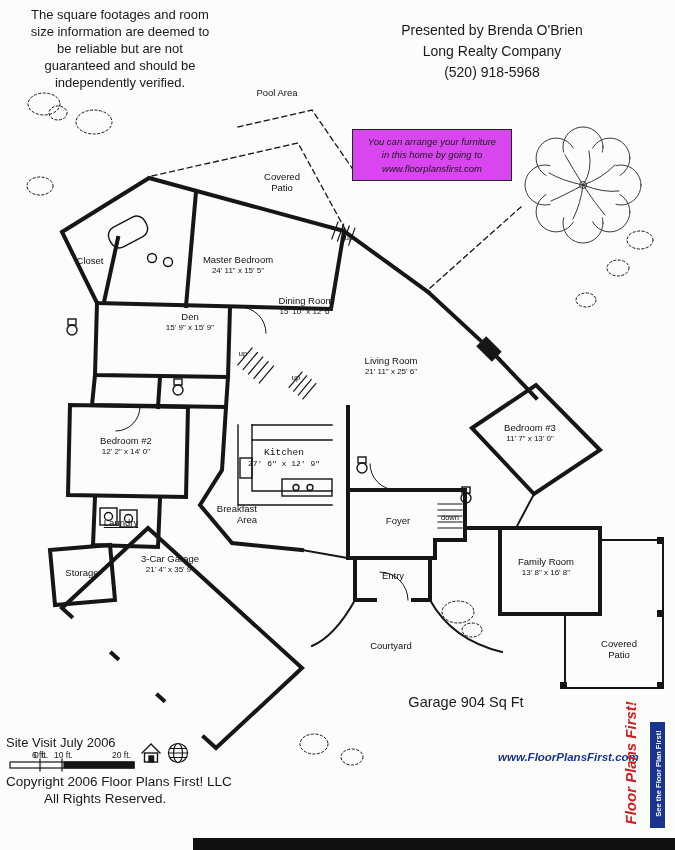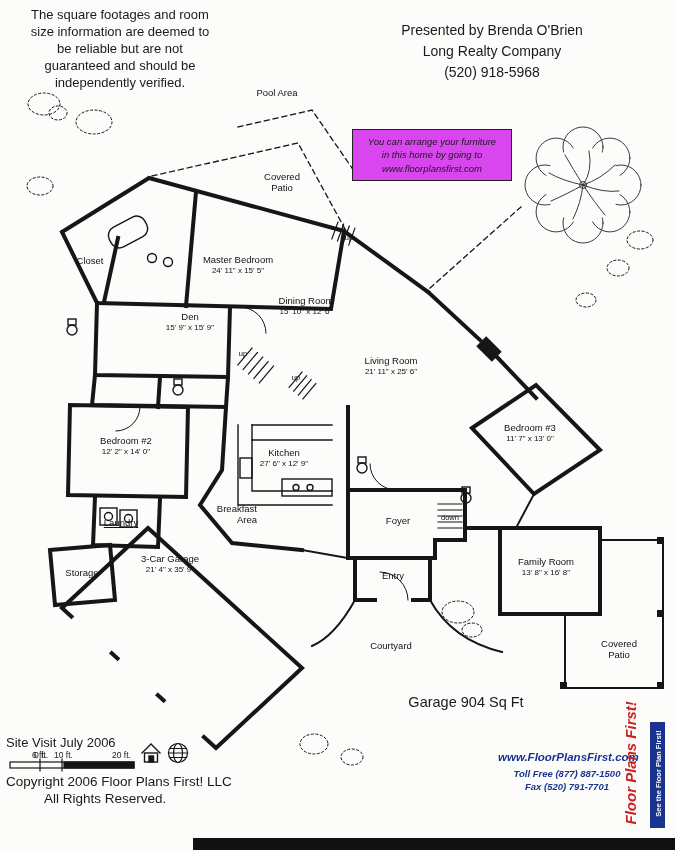--- a/index.html
+++ b/index.html
@@ -241,21 +241,21 @@
   <span class="dims">21' 11" x 25' 6"</span>
 </div>
 <div class="room" style="left:126px; top:436px;">
   <span class="rname">Bedroom #2</span>
   <span class="dims">12' 2" x 14' 0"</span>
 </div>
 <div class="room" style="left:530px; top:423px;">
   <span class="rname">Bedroom #3</span>
   <span class="dims">11' 7" x 13' 0"</span>
 </div>
-<div class="room" style="left:284px; top:448px;">
+<div class="room" style="left:284px; top:448px;font-family:Liberation Mono, monospace;">
   <span class="rname">Kitchen</span>
   <span class="dims">27' 6" x 12' 9"</span>
 </div>
 <div class="room w58" style="left:228px; top:504px;text-align:right;">Breakfast Area</div>
 <div class="room" style="left:121px; top:518px;text-decoration:underline;">Laundry</div>
 <div class="room" style="left:170px; top:554px;">
   <span class="rname">3-Car Garage</span>
   <span class="dims">21' 4" x 35' 9"</span>
 </div>
 <div class="room" style="left:82px; top:568px;">Storage</div>
@@ -280,21 +280,17 @@
 <div class="sitevisit">Site Visit July 2006</div>
 <div class="scale-label" style="left:22px;margin-left:12px;">0 ft.</div>
 <div class="scale-label" style="left:32px;">6 ft.</div>
 <div class="scale-label" style="left:54px;">10 ft.</div>
 <div class="scale-label" style="left:112px;">20 ft.</div>
 <div class="copyright">Copyright 2006 Floor Plans First! LLC</div>
 <div class="rights">All Rights Reserved.</div>
 
 <div class="contact">
   <div class="site">www.FloorPlansFirst.com</div>
-  <div class="tel">
-    <div>Toll Free (877) 887-1500</div>
-    <div>Fax (520) 791-7701</div>
-  </div>
 </div>
 <div class="logo-red">Floor Plans First!</div>
 <div class="blue-stripe"></div>
 <div class="logo-tag">See the Floor Plan First!</div>
 <div class="bottom-bar"></div>
 
 </body></html>

